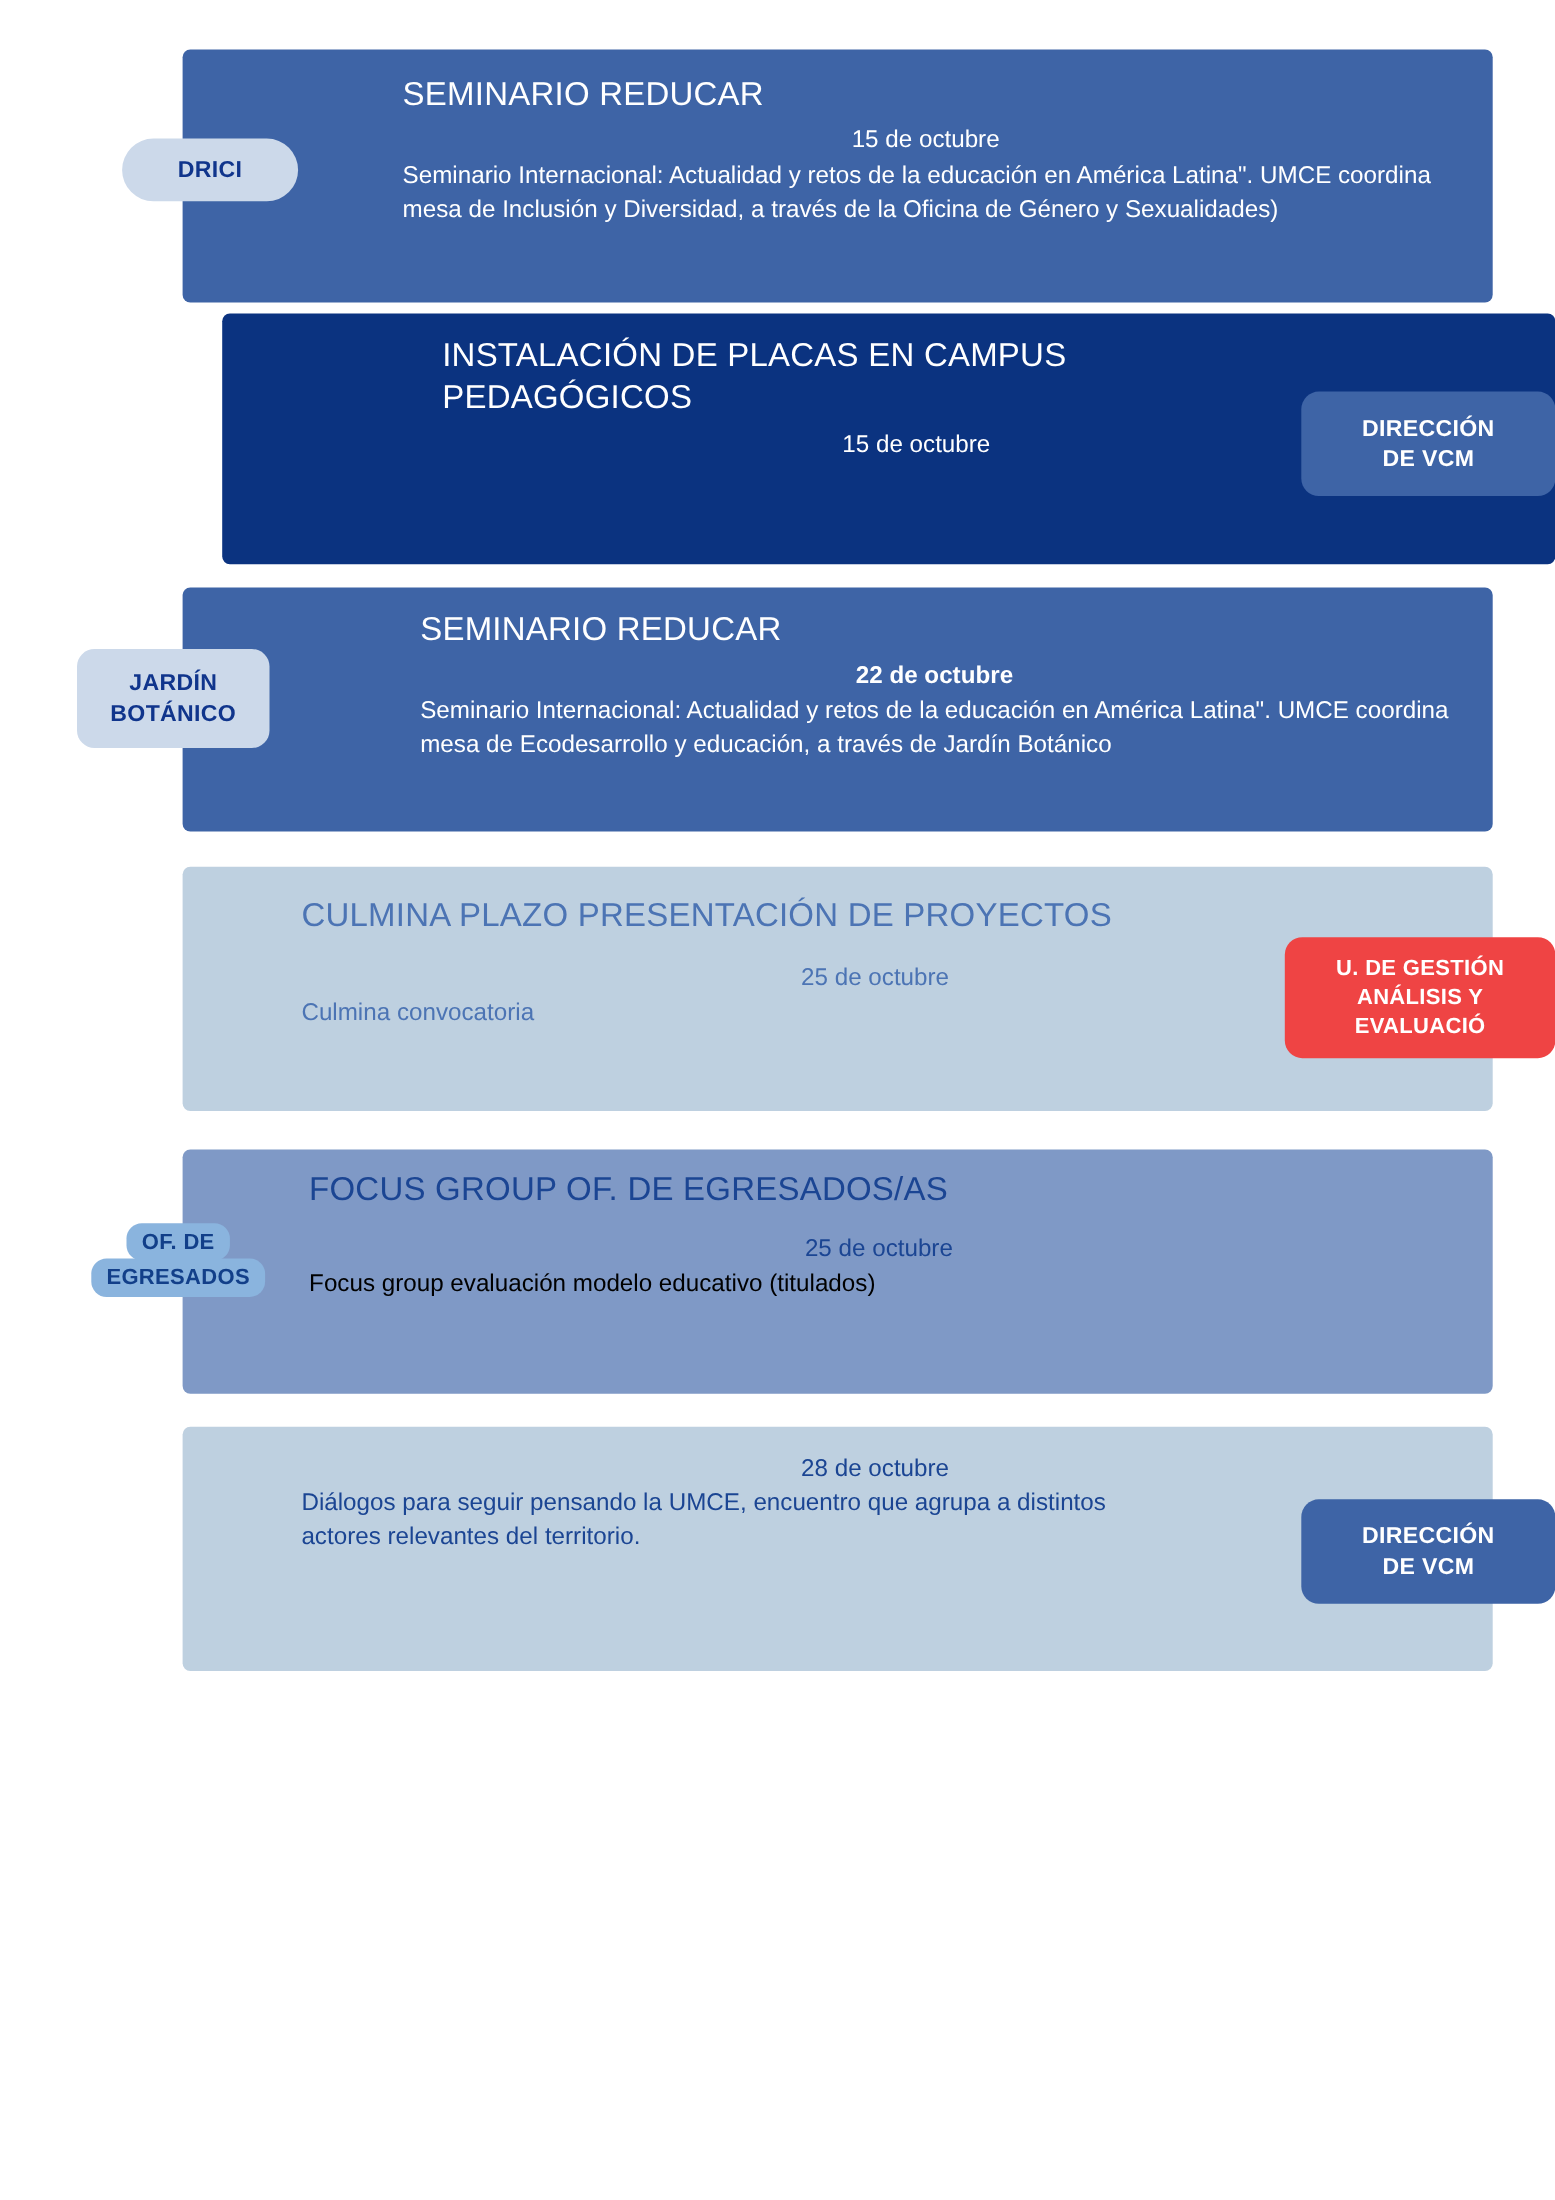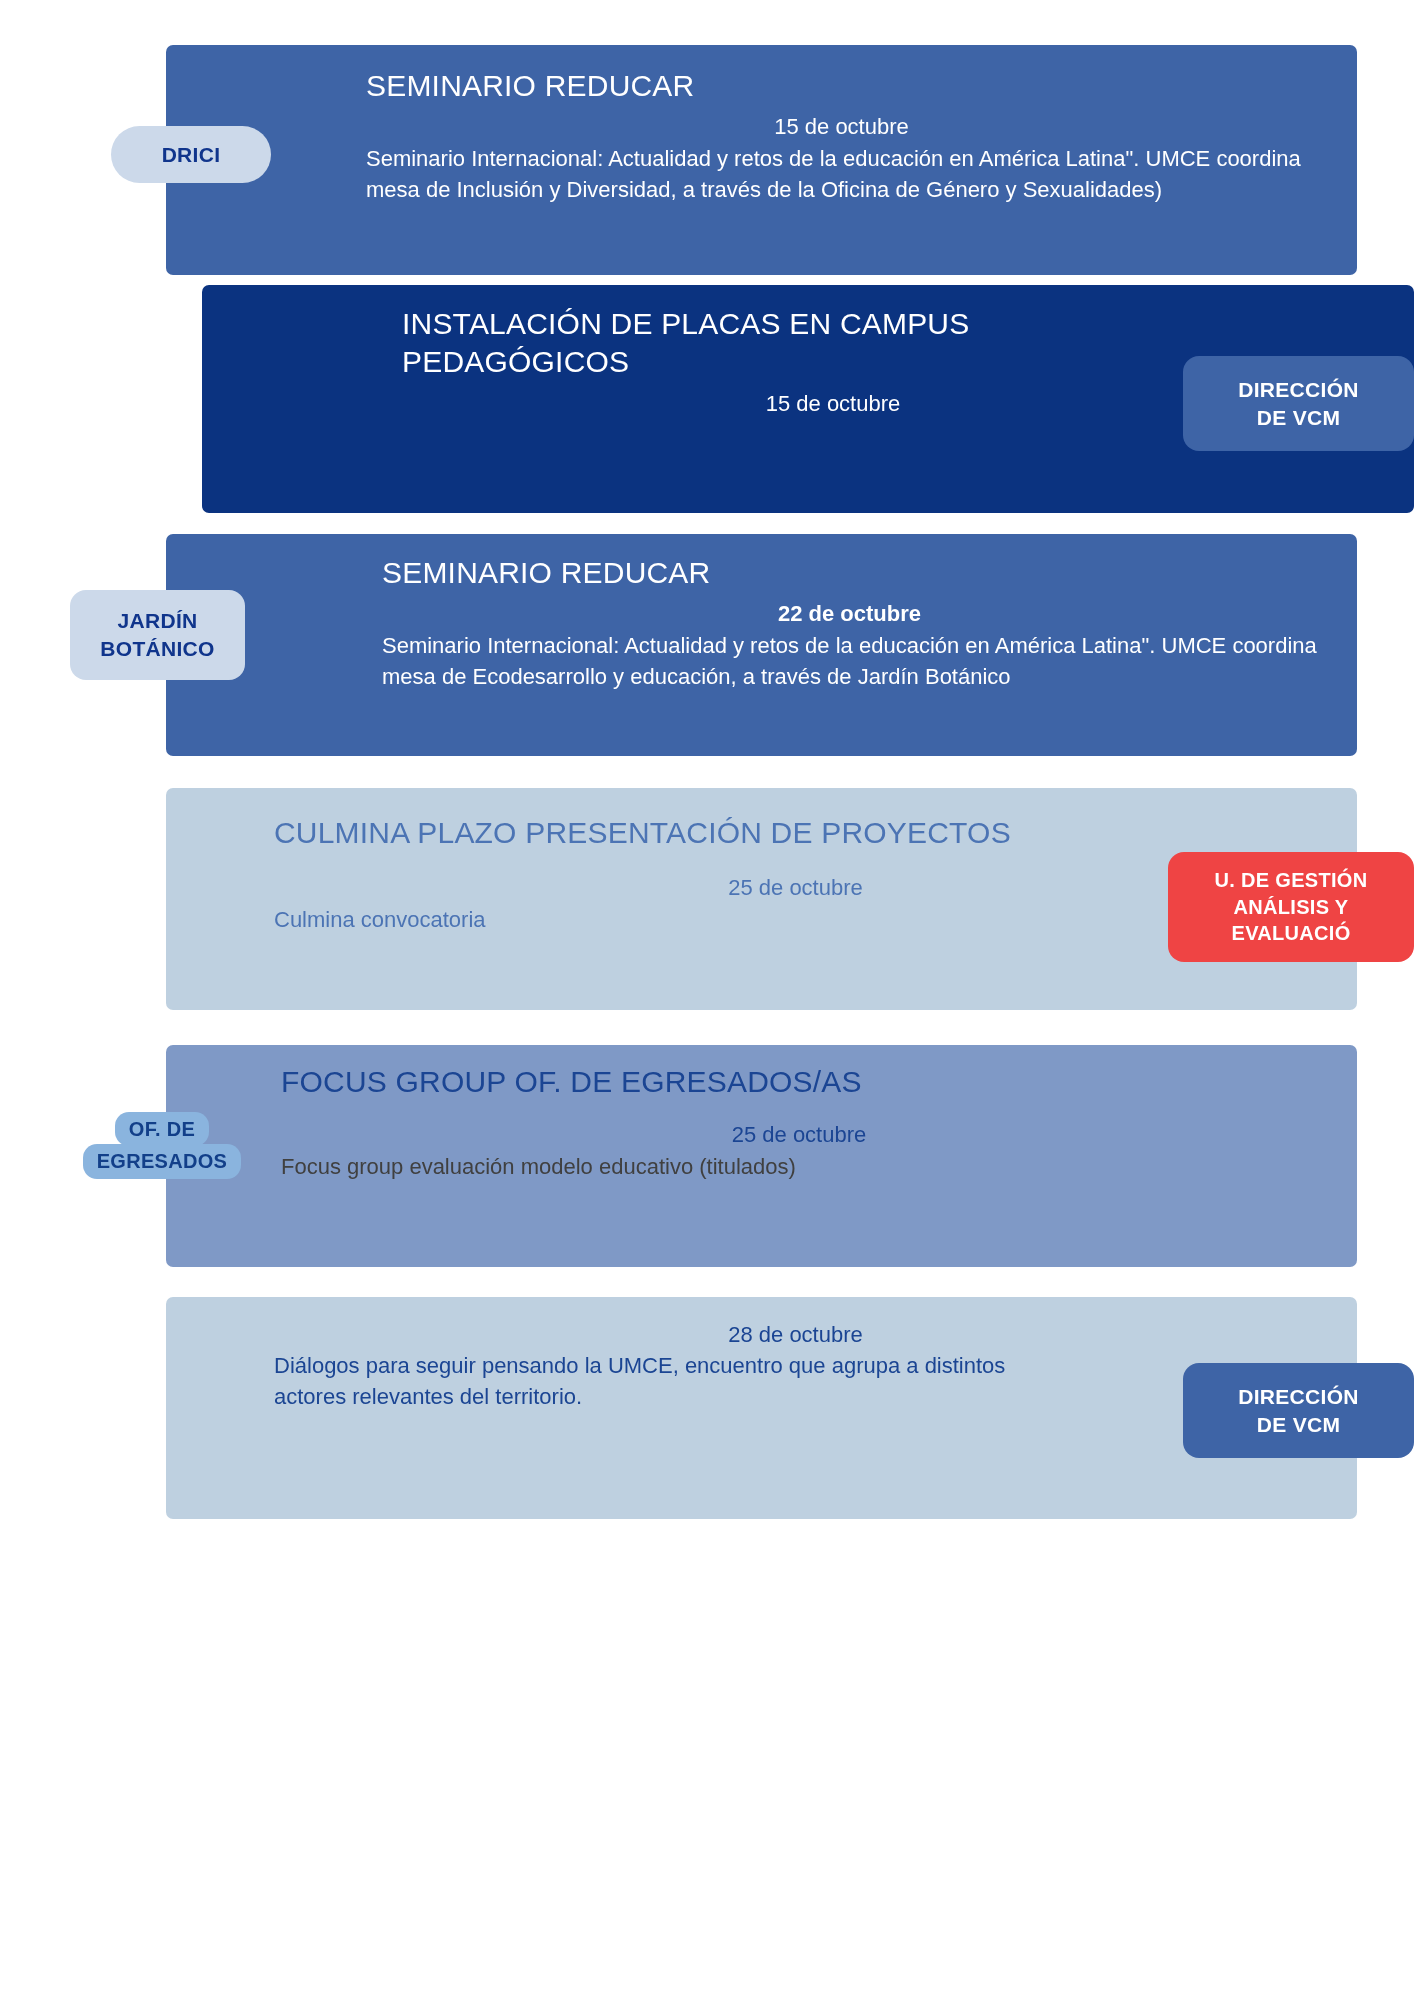--- a/index.html
+++ b/index.html
@@ -146,21 +146,21 @@
   <div class="badge" style="left:1168px; top:852px; width:246px; height:110px; background:#ef4444; color:#ffffff; font-size:20px;">
     <span>U. DE GESTIÓN</span>
     <span>ANÁLISIS Y</span>
     <span>EVALUACIÓ</span>
   </div>
 
   <div class="event-card" style="left:166px; top:1045px; width:1191px; height:222px; background:#7f99c6;">
     <div class="card-body" style="left:115px; right:40px; top:18px;">
       <div class="card-title" style="color:#1b4593; margin-bottom:18px;">FOCUS GROUP OF. DE EGRESADOS/AS</div>
       <div class="card-date" style="color:#1b4593;">25 de octubre</div>
-      <div class="card-desc" style="color:#404040;">Focus group evaluación modelo educativo (titulados)</div>
+      <div class="card-desc" style="color:#000000;">Focus group evaluación modelo educativo (titulados)</div>
     </div>
   </div>
   <div class="badge chips" style="left:72px; top:1112px; width:180px; height:80px; color:#123f89; font-size:20px;">
     <span class="chip-line" style="background:#8ab4de;">OF. DE</span>
     <span class="chip-line" style="background:#8ab4de;">EGRESADOS</span>
   </div>
 
   <div class="event-card" style="left:166px; top:1297px; width:1191px; height:222px; background:#bed0e0;">
     <div class="card-body" style="left:108px; right:40px; top:22px;">
       <div class="card-date" style="color:#1b4593;">28 de octubre</div>

